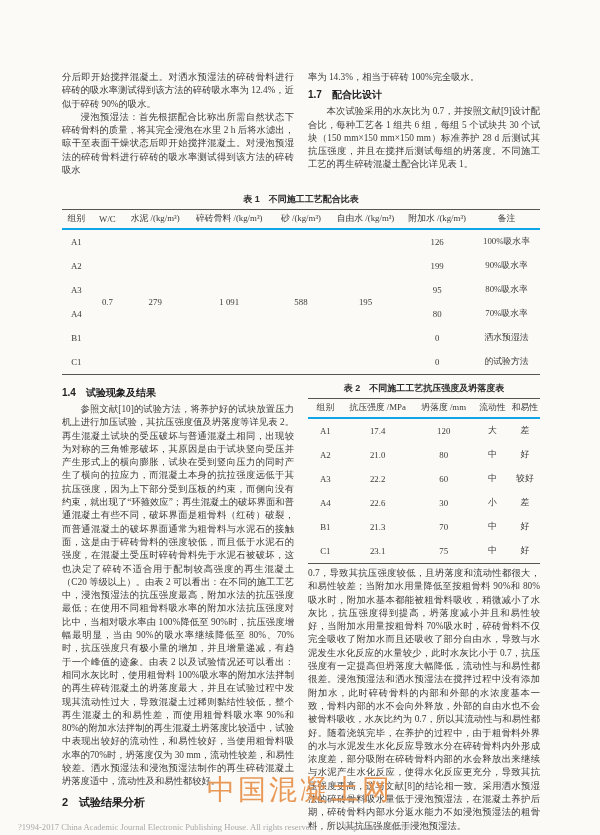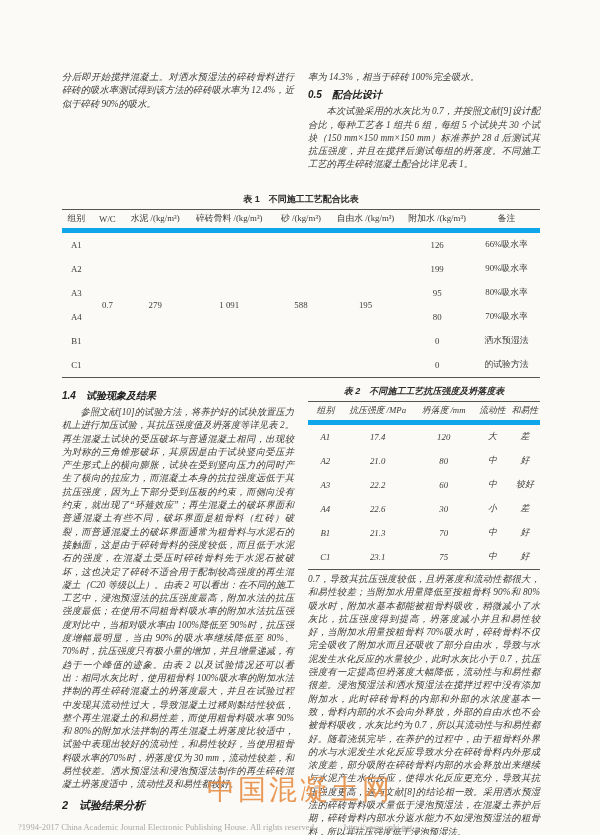--- a/index.html
+++ b/index.html
@@ -2,34 +2,34 @@
 <html lang="zh"><head>
 <meta charset="utf-8">
 <style>
   html,body{margin:0;padding:0;}
   .page{
     width:600px;height:835px;position:relative;overflow:hidden;
     background:#fbfaf7;color:#3a3a3a;
     font-family:"Liberation Serif","DejaVu Serif",serif;
   }
   .content{position:absolute;left:62px;top:71px;width:478px;}
-  .two-col{display:flex;gap:14px;font-style:italic;}
+  .two-col{display:flex;gap:14px;}
   .col{width:232px;flex:0 0 232px;}
   .sec-a{min-height:112px;}
   p{margin:0;font-size:9.3px;line-height:13.3px;text-align:justify;}
   p.indent{text-indent:2em;}
   h3{font-family:"Liberation Sans","DejaVu Sans",sans-serif;font-size:11px;color:#222;margin:6px 0 4px;}
   h4{font-family:"Liberation Sans","DejaVu Sans",sans-serif;font-size:10px;color:#222;margin:4px 0 3px;}
   .table-title{
     text-align:center;font-size:9px;font-weight:bold;color:#2d2d2d;
     font-family:"Liberation Sans","DejaVu Sans",sans-serif;margin:10px 0 3px;
   }
   table{width:100%;border-collapse:collapse;font-size:8.8px;color:#3a3a3a;
     border-top:1.5px solid #555;border-bottom:1.5px solid #555;}
-  thead th{font-weight:normal;border-bottom:5px solid #0ea5e9;padding:3px 1px;}
+  thead th{font-weight:normal;border-bottom:2px solid #0ea5e9;padding:3px 1px;}
   td{text-align:center;vertical-align:middle;padding:6px 1px;}
   .t1-block{margin-top:6px;}
   .sec-c{margin-top:7px;}
   .t2-block table{margin-bottom:3px;}
   .watermark{
     position:absolute;left:50%;top:774px;transform:translateX(-50%);
     font-size:28px;line-height:32px;color:#e78f46;opacity:.9;white-space:nowrap;
     font-family:"Liberation Sans","DejaVu Sans",sans-serif;letter-spacing:3px;z-index:5;
   }
   .footer{
@@ -39,24 +39,25 @@
 </style>
 </head>
 <body>
 
 <div class="page">
   <div class="content">
 
     <div class="two-col sec-a">
       <div class="col">
         <p>分后即开始搅拌混凝土。对洒水预湿法的碎砖骨料进行碎砖的吸水率测试得到该方法的碎砖吸水率为 12.4%，近似于碎砖 90%的吸水。</p>
+        <p class="indent">浸泡预湿法：首先根据配合比称出所需自然状态下碎砖骨料的质量，将其完全浸泡在水里 2 h 后将水滤出，晾干至表面干燥状态后即开始搅拌混凝土。对浸泡预湿法的碎砖骨料进行碎砖的吸水率测试得到该方法的碎砖吸水</p>
       </div>
       <div class="col">
         <p>率为 14.3%，相当于碎砖 100%完全吸水。</p>
-        <h4>0.5　配合比设计</h4>
+        <h4>1.7　配合比设计</h4>
         <p class="indent">本次试验采用的水灰比为 0.7，并按照文献[9]设计配合比，每种工艺各 1 组共 6 组，每组 5 个试块共 30 个试块（150 mm×150 mm×150 mm）标准养护 28 d 后测试其抗压强度，并且在搅拌后测试每组的坍落度。不同施工工艺的再生碎砖混凝土配合比详见表 1。</p>
       </div>
     </div>
 
     <div class="t1-block">
       <div class="table-title">表 1　不同施工工艺配合比表</div>
       <table>
         <colgroup>
           <col style="width:6%">
             <col style="width:7%">
@@ -81,21 +82,21 @@
         </thead>
         <tbody>
           <tr>
             <td>A1</td>
             <td rowspan="6">0.7</td>
             <td rowspan="6">279</td>
             <td rowspan="6">1 091</td>
             <td rowspan="6">588</td>
             <td rowspan="6">195</td>
             <td>126</td>
-            <td>66%吸水率</td>
+            <td>100%吸水率</td>
           </tr>
           <tr>
             <td>A2</td>
             <td>199</td>
             <td>90%吸水率</td>
           </tr>
           <tr>
             <td>A3</td>
             <td>95</td>
             <td>80%吸水率</td>

